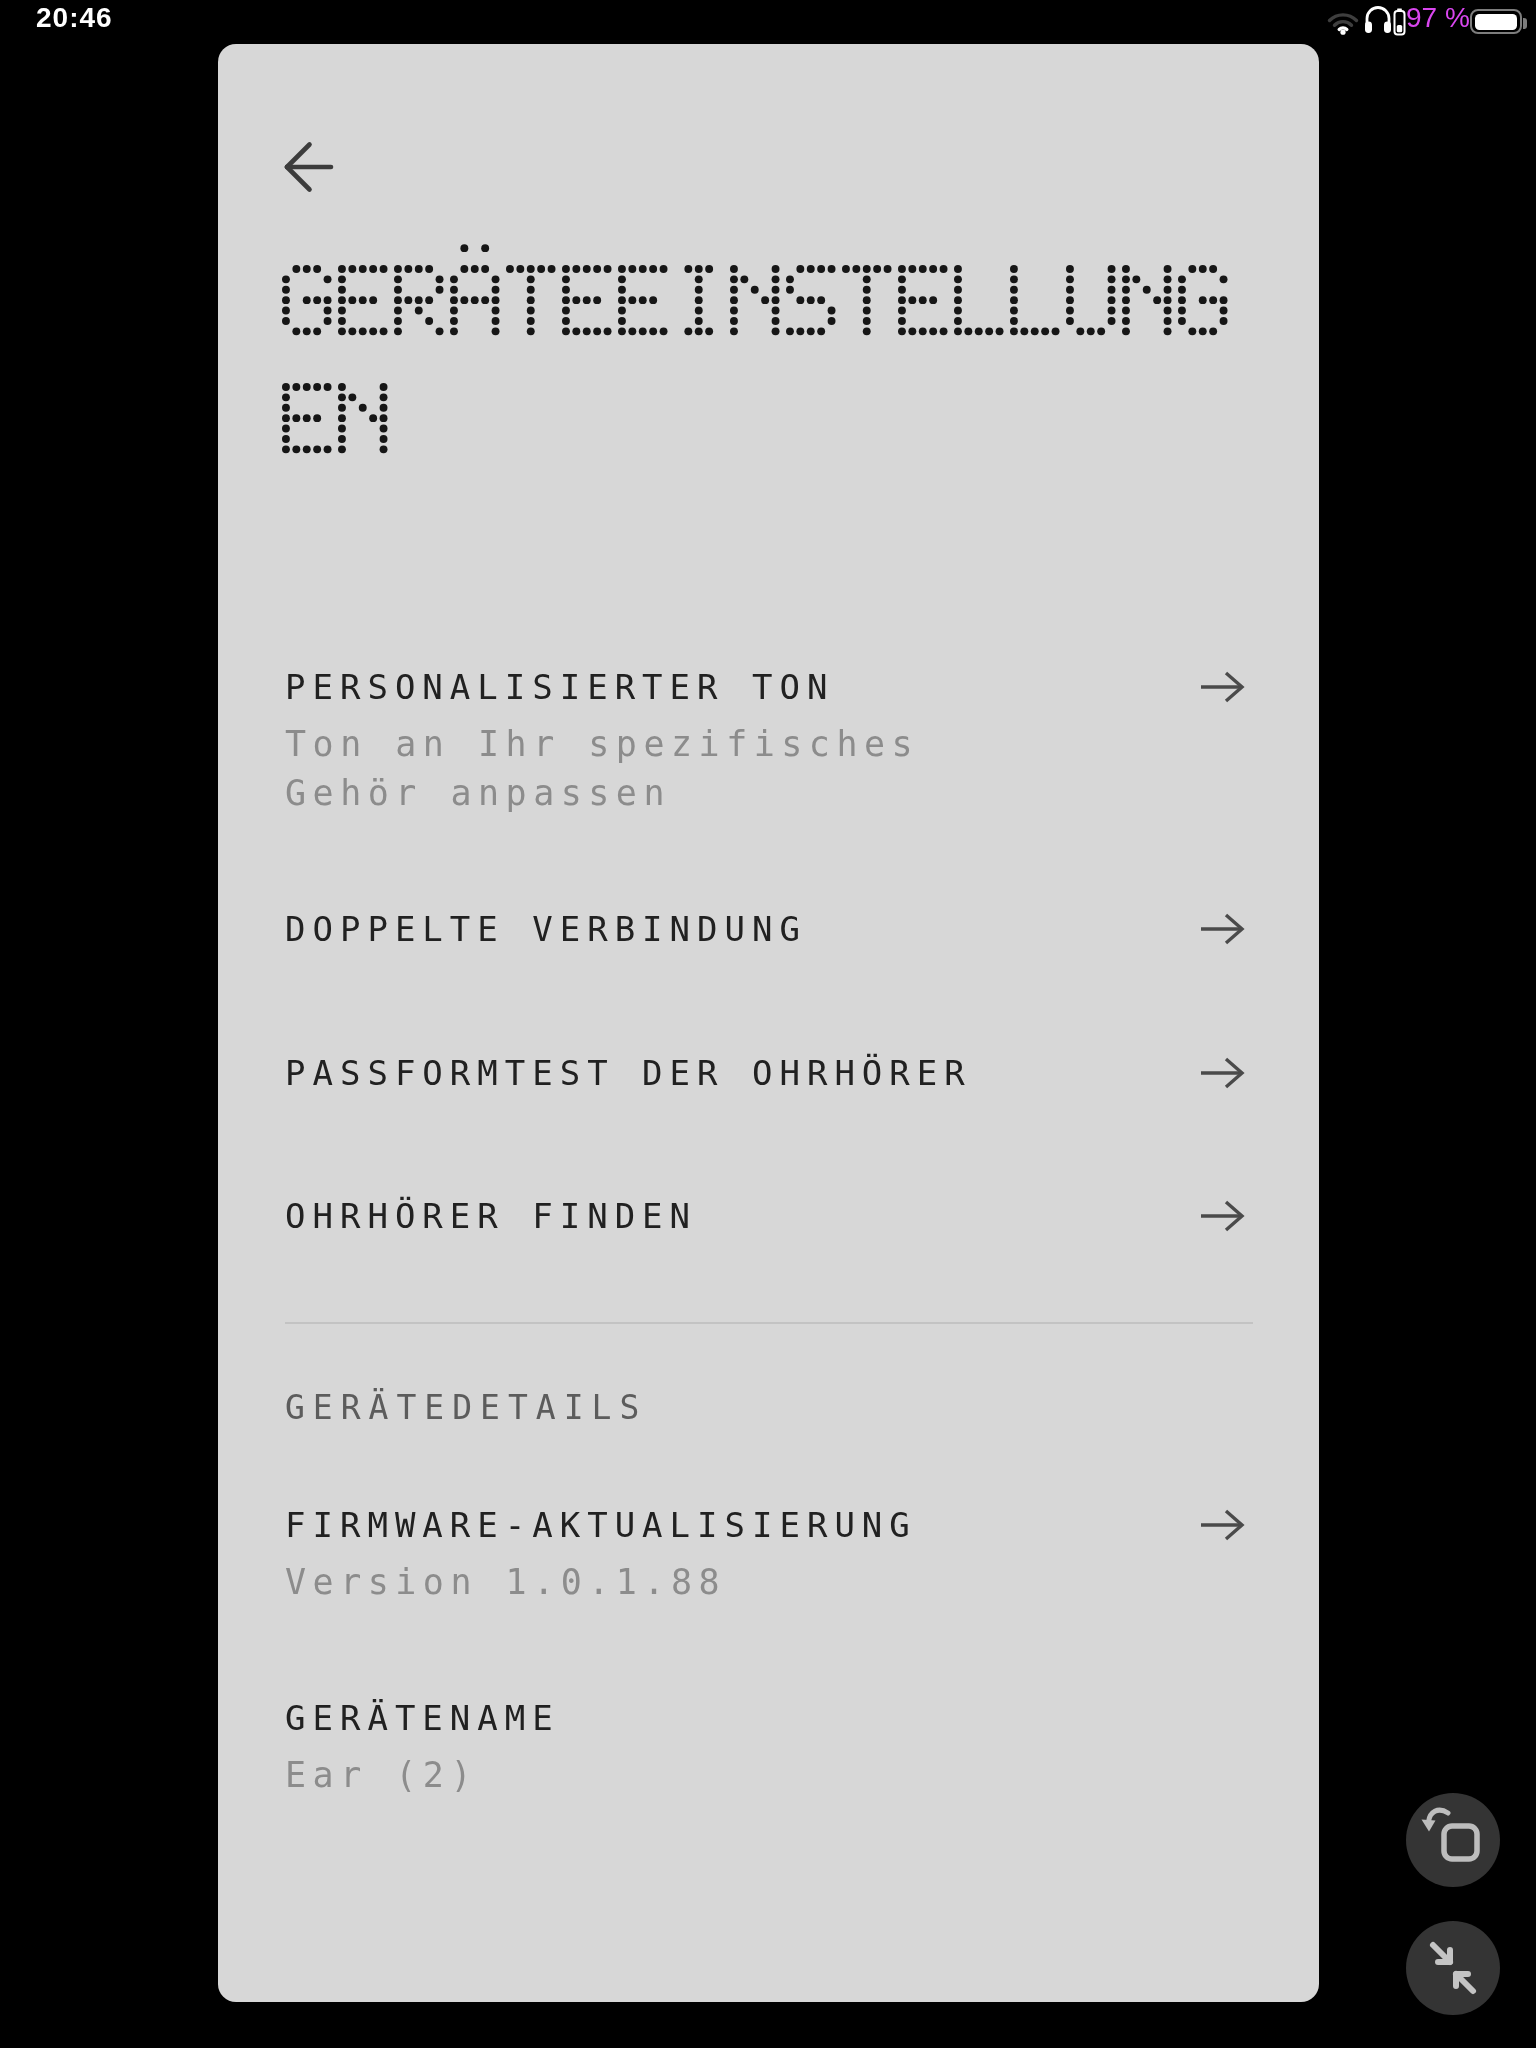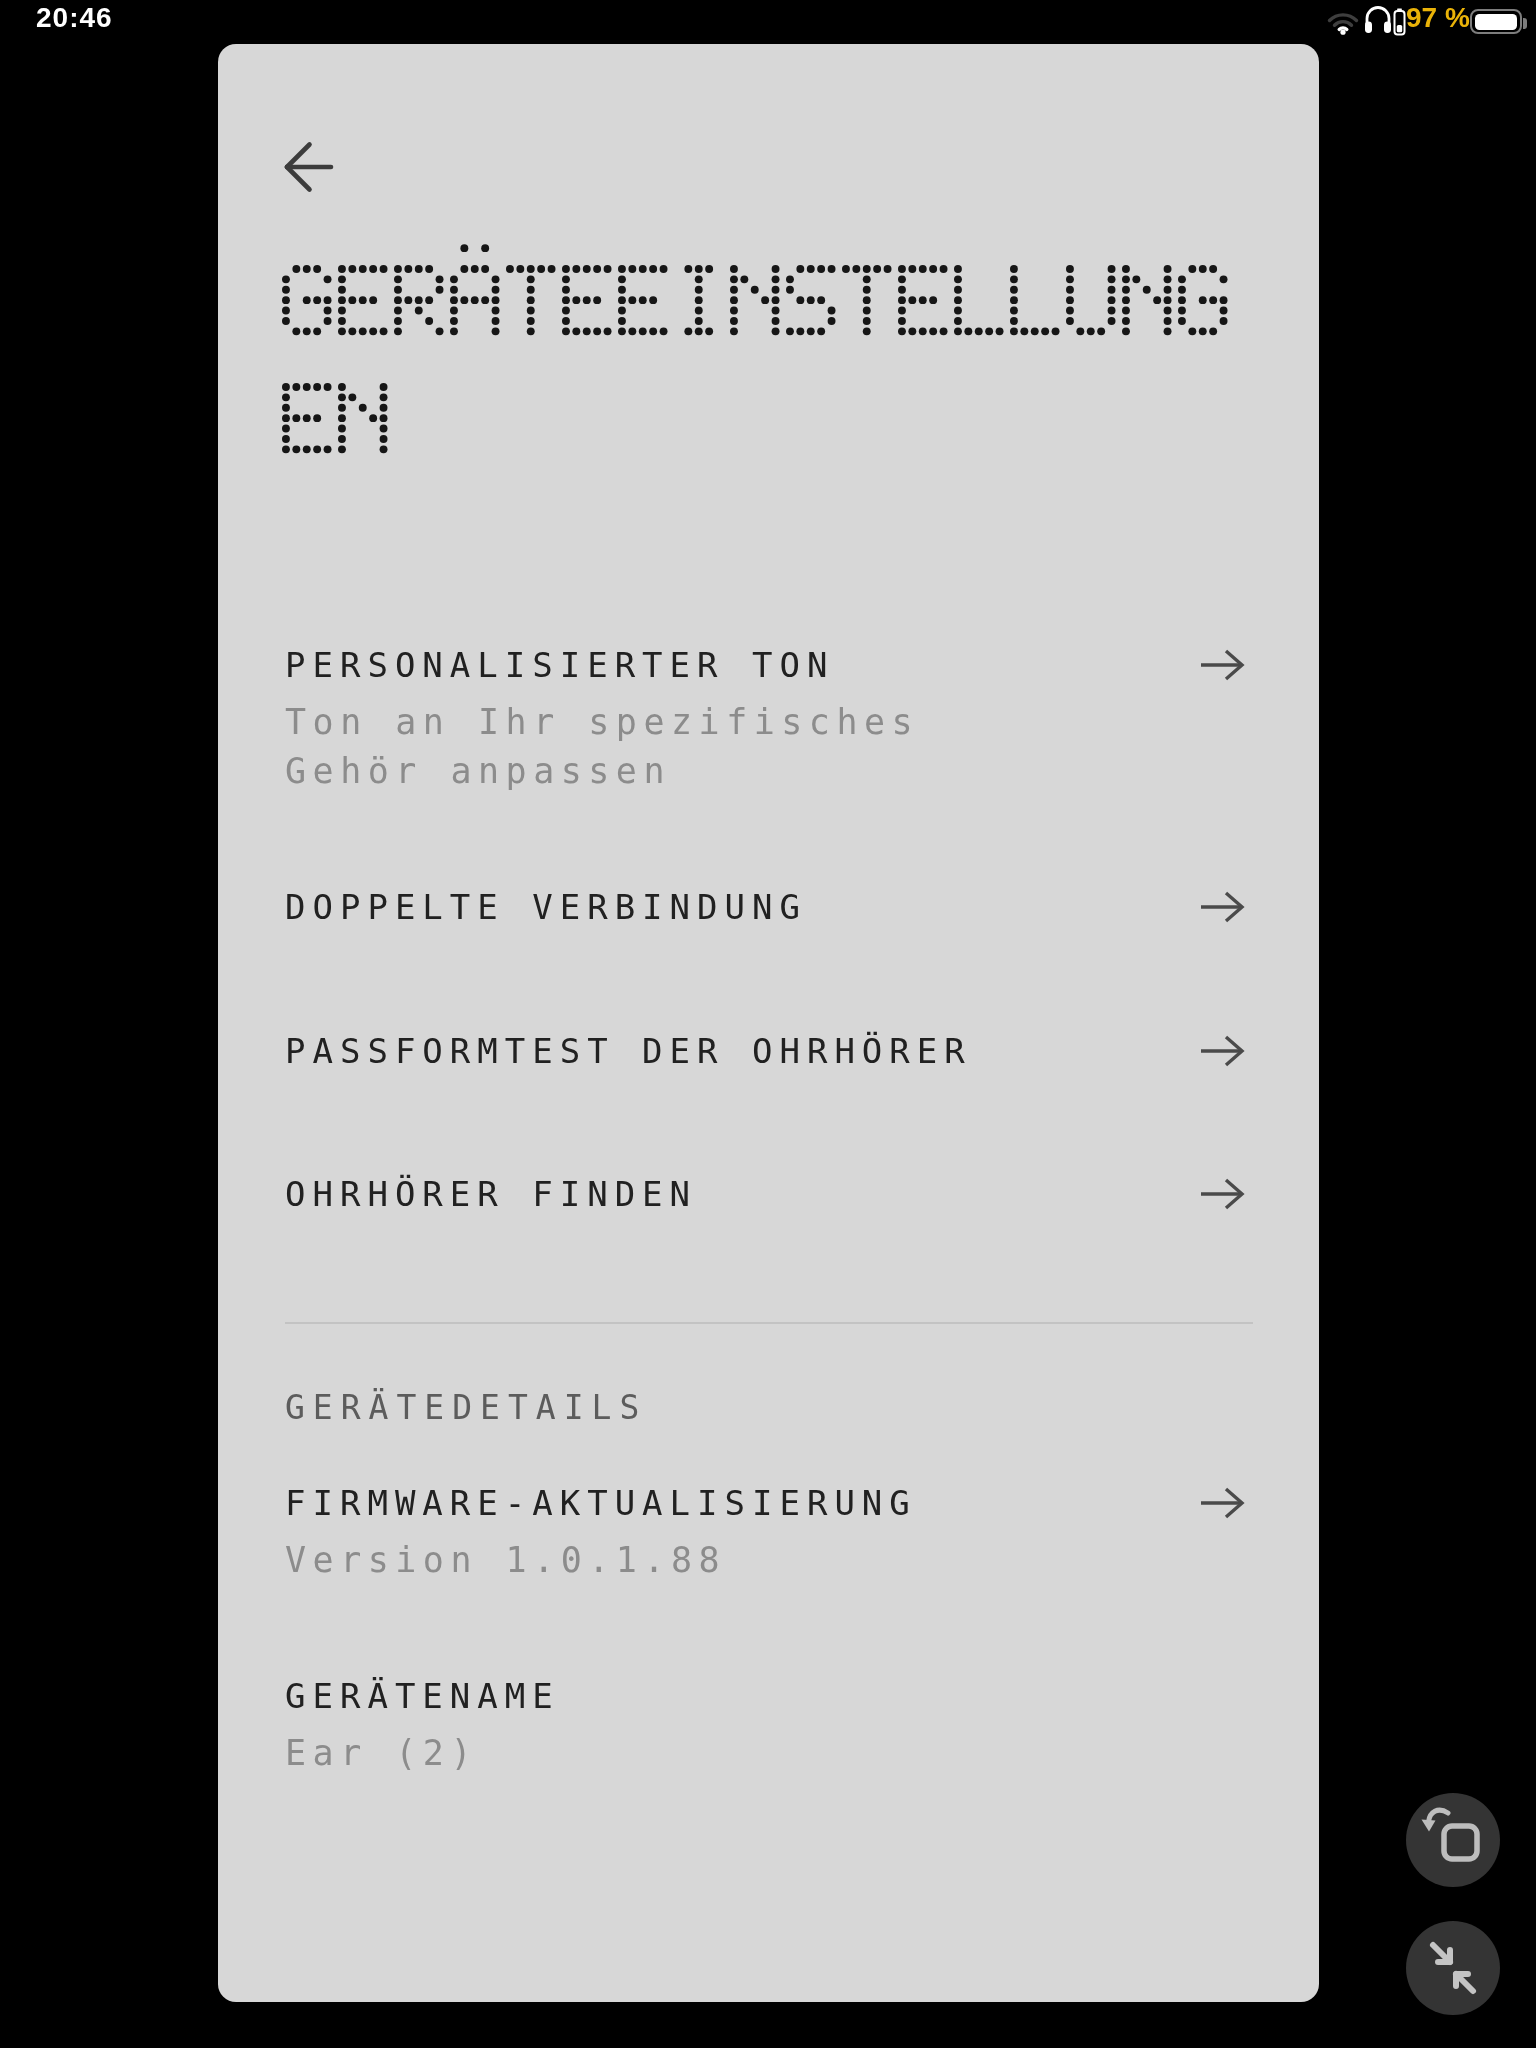--- a/index.html
+++ b/index.html
@@ -2,35 +2,35 @@
 <html><head>
 <meta charset="utf-8">
 <style>
   html,body{margin:0;padding:0;background:#000;}
   #stage{position:relative;width:1536px;height:2048px;background:#000;overflow:hidden;
          font-family:"DejaVu Sans Mono",monospace;}
   
   .statusbar{position:absolute;left:0;top:0;width:1536px;height:44px;}
   .time{position:absolute;left:36px;top:2px;color:#fff;font-family:"Liberation Sans",sans-serif;
         font-size:28px;font-weight:bold;letter-spacing:1px;text-align:right;}
-  .pct{position:absolute;left:1406px;top:2px;color:#eab308;font-family:"Liberation Sans",sans-serif;
-       font-size:28px;font-weight:700;}
+  .pct{position:absolute;left:1406px;top:2px;color:#d946ef;font-family:"Liberation Sans",sans-serif;
+       font-size:28px;font-weight:400;}
   .wifi{position:absolute;left:1326px;top:7px;}
   .hp{position:absolute;left:1363px;top:5px;}
   .hpbat{position:absolute;left:1393px;top:8px;}
   .bat{position:absolute;left:1470px;top:9px;width:52px;height:25px;border:2px solid #7d7d7d;
        border-radius:8px;box-sizing:border-box;}
   .bat .fill{position:absolute;left:2.5px;top:2.5px;width:42px;height:16px;background:#fff;border-radius:4.5px;}
   .bat .nub{position:absolute;right:-7px;top:6.5px;width:4px;height:11px;background:#7d7d7d;border-radius:0 3px 3px 0;}
   
   .panel{position:absolute;left:218px;top:44px;width:1101px;height:1958px;background:#d7d7d7;
          border-radius:18px;}
   .backbtn{position:absolute;left:62px;top:92px;width:54px;height:62px;cursor:pointer;}
   #title-dots{position:absolute;left:64px;top:196px;}
-  .row{position:absolute;left:67px;width:968px;}
+  .row{position:absolute;left:67px;width:968px;margin-top:22px;}
   .row .label{font-size:34px;line-height:40px;letter-spacing:7px;color:#212121;white-space:nowrap;}
   .row .sub{margin-top:13px;font-size:35px;line-height:49px;letter-spacing:6.5px;color:#8c8c8c;max-width:790px;}
   .row .arrow{position:absolute;right:8px;top:1px;}
   .divider{position:absolute;left:67px;top:1278px;width:968px;height:2px;background:#c3c3c3;}
   .sect{position:absolute;left:67px;top:1344px;font-size:33px;letter-spacing:8px;color:#5c5c5c;}
   
   .fab{position:absolute;left:1406px;width:94px;height:94px;border-radius:50%;background:#343434;cursor:pointer;}
   .fab svg{position:absolute;left:0;top:0;}
   #fab-rotate{top:1793px;}
   #fab-shrink{top:1921px;}

